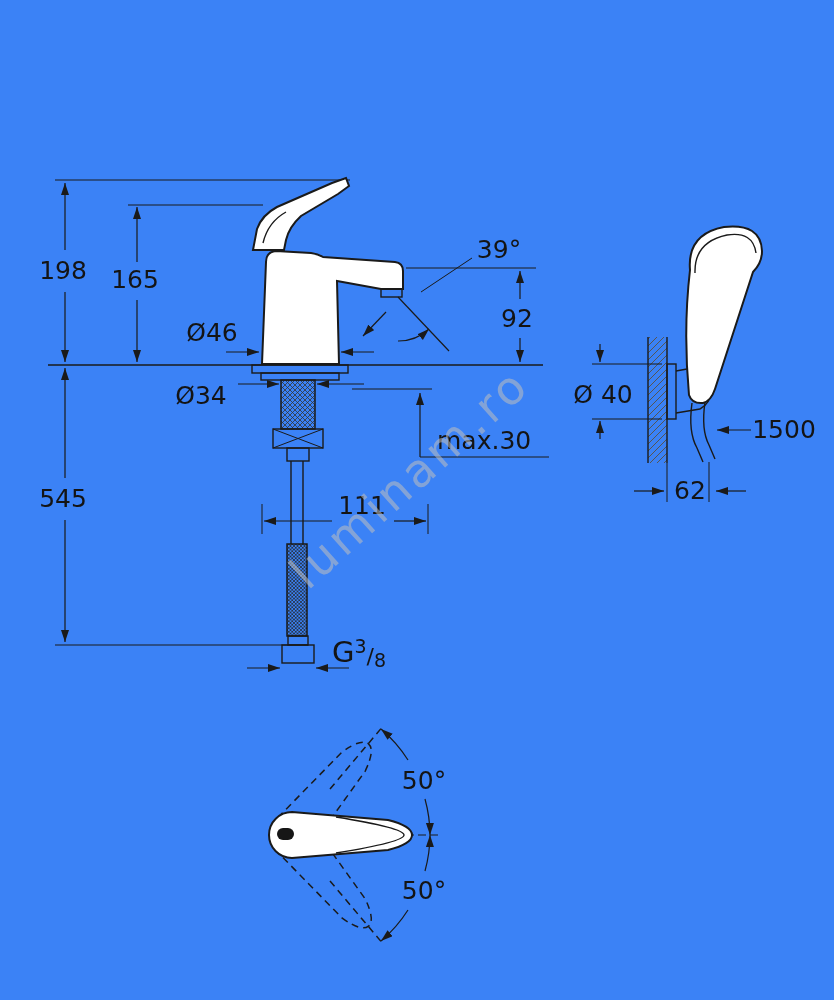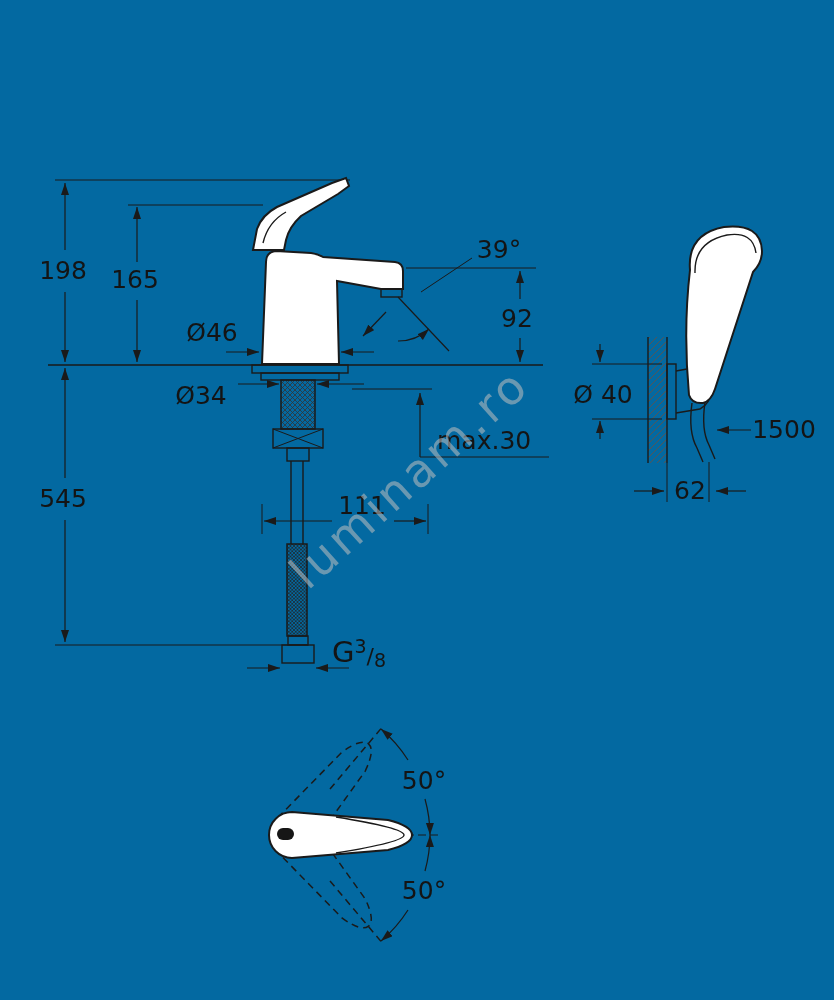--- a/index.html
+++ b/index.html
@@ -1,16 +1,16 @@
 <!DOCTYPE html>
 <html><head>
 <meta charset="utf-8">
 <style>
   html,body{margin:0;padding:0;background:#ffffff;}
-  .stage{position:relative;width:834px;height:1000px;background:#0369a1;overflow:hidden;}
+  .stage{position:relative;width:834px;height:1000px;background:#3b82f6;overflow:hidden;}
   svg{position:absolute;left:0;top:0;}
   text{font-family:"DejaVu Sans","Liberation Sans",sans-serif;fill:#141414;}
   .lbl{font-size:25px;}
   .lbl-sm{font-size:19px;}
   .ln{stroke:#1a1a1a;stroke-width:2;fill:#ffffff;}
   .mid{stroke:#1a1a1a;stroke-width:1.4;fill:none;}
   .thin{stroke:#1a1a1a;stroke-width:1;fill:none;}
   .dim{stroke:#1a1a1a;stroke-width:1.2;fill:none;}
   .dash{stroke:#1a1a1a;stroke-width:1.5;fill:none;stroke-dasharray:7 5;}
   .wm{font-size:46px;fill:#bfbfbf;opacity:0.55;letter-spacing:4px;}

